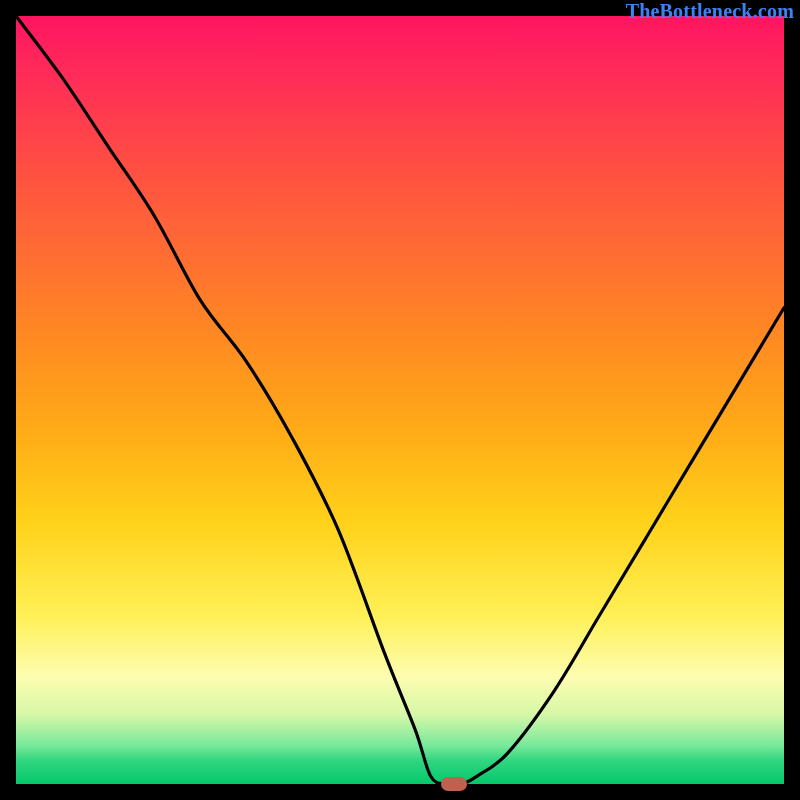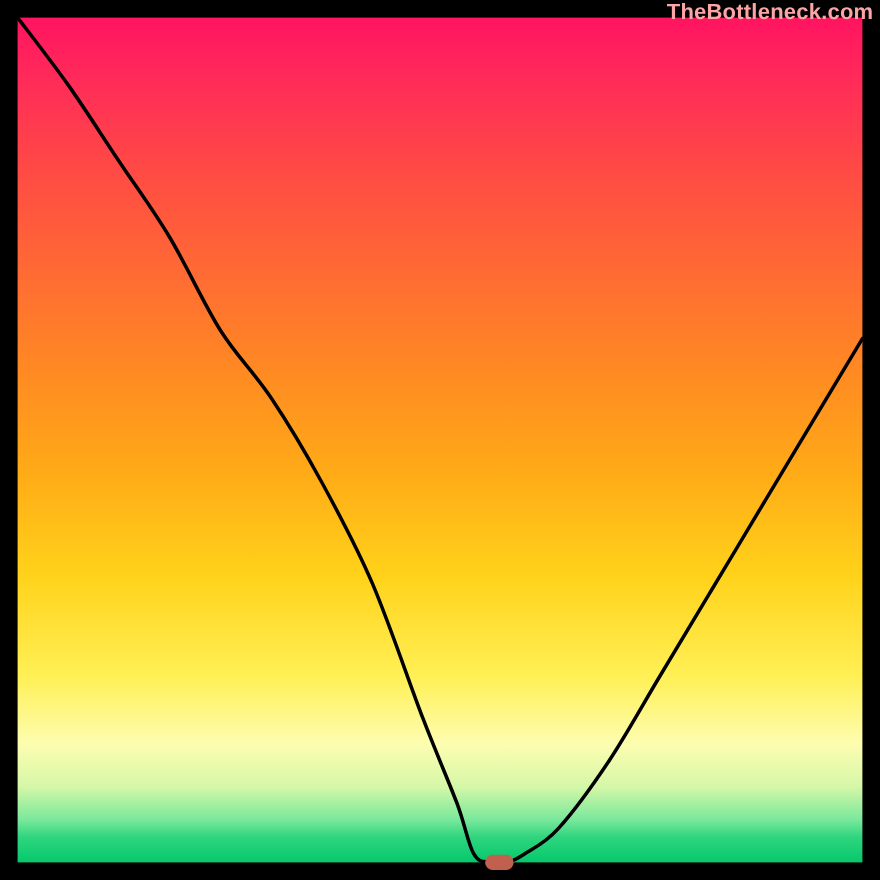--- a/index.html
+++ b/index.html
@@ -37,25 +37,26 @@
       #d6f7a8 91%,
       #78e89b 95%,
       #2fd57f 97%,
       #05c96b 100%
     );
   }
   .watermark {
     position: absolute;
     top: 0;
     right: 6px;
-    color: #fca5a5;
+    color: #3b82f6;
     font-size: 20px;
     font-weight: 600;
     letter-spacing: 0.2px;
     user-select: none;
+    font-family: Liberation Serif, serif;
   }
   svg.curve {
     position: absolute;
     left: 0;
     top: 0;
     width: 768px;
     height: 768px;
     overflow: visible;
   }
   .marker {

